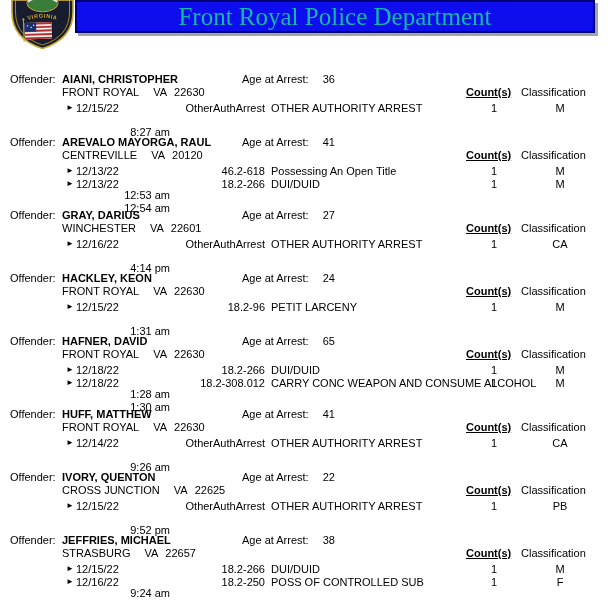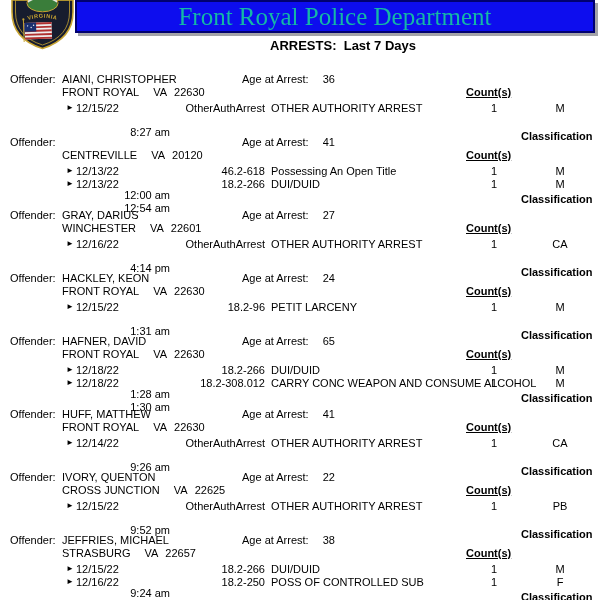--- a/index.html
+++ b/index.html
@@ -24,28 +24,28 @@
     font-weight:bold; font-size:13px; white-space:pre;
   }
 
   
   .content { position:absolute; left:0; top:73px; width:613px; }
   .offender-block { position:relative; margin-bottom:21px; }
   .offender-block:nth-of-type(2), .offender-block:nth-of-type(5) { margin-bottom:18px; }
 
   .o-line { position:relative; height:13px;padding-left:14px; }
   .o-label { position:absolute; left:10px; }
-  .o-name  { position:absolute; left:62px; font-weight:normal; white-space:nowrap; }
+  .o-name  { position:absolute; left:62px; font-weight:bold; white-space:nowrap; }
   .o-age   { position:absolute; left:242px; white-space:nowrap; }
   .o-age .age-val { margin-left:14px; }
   .o-addr  { position:absolute; left:62px; white-space:nowrap; }
   .o-addr .o-state { margin-left:14px; }
   .o-addr .o-zip   { margin-left:7px; }
   .o-counts-hdr { position:absolute; left:466px; font-weight:bold; text-decoration:underline; white-space:nowrap; }
-  .o-class-hdr  { position:absolute; left:521px; font-weight:bold; white-space:nowrap;margin-top:44px; }
+  .o-class-hdr  { position:absolute; left:521px; font-weight:normal; white-space:nowrap; }
 
   .charges { margin-top:3px; }
   .charge-row { position:relative; height:13px; }
   .c-arrow { position:absolute; left:66px; top:1px; font-size:8px; }
   .c-date  { position:absolute; left:76px; white-space:nowrap; }
   .c-time  { position:absolute; left:110px; width:60px; text-align:right; white-space:nowrap;margin-top:24px; }
   .c-code  { position:absolute; left:152px; width:113px; text-align:right; white-space:nowrap; }
   .c-desc  { position:absolute; left:271px; white-space:nowrap; }
   .c-count { position:absolute; left:463px; width:62px; text-align:center; }
   .c-class { position:absolute; left:525px; width:70px; text-align:center; }
@@ -92,21 +92,20 @@
         <circle class="f-white" cx="6.5" cy="4.8" r="0.7"></circle>
         <circle class="f-white" cx="9" cy="2.6" r="0.7"></circle>
       </g>
     </svg>
   </div>
 
   <div class="banner">
     <div class="banner-title">Front Royal Police Department</div>
   </div>
 
-  <div class="subtitle">ARRESTS:  Last 7 Days</div>
 
   <div class="content">
 
       <div class="offender-block">
         <div class="o-line">
           <span class="o-label">Offender:</span>
           <span class="o-name">AIANI, CHRISTOPHER</span>
           <span class="o-age"><span>Age at Arrest:</span><span class="age-val">36</span></span>
         </div>
         <div class="o-line">
@@ -125,33 +124,34 @@
               <span class="c-count">1</span>
               <span class="c-class">M</span>
             </div>
 
         </div>
       </div>
 
       <div class="offender-block">
         <div class="o-line">
           <span class="o-label">Offender:</span>
+          <span class="o-name">AREVALO MAYORGA, RAUL</span>
           <span class="o-age"><span>Age at Arrest:</span><span class="age-val">41</span></span>
         </div>
         <div class="o-line">
           <span class="o-addr"><span>CENTREVILLE</span><span class="o-state">VA</span><span class="o-zip">20120</span></span>
           <span class="o-counts-hdr">Count(s)</span>
           <span class="o-class-hdr">Classification</span>
         </div>
         <div class="charges">
 
             <div class="charge-row">
               <span class="c-arrow">►</span>
               <span class="c-date">12/13/22</span>
-              <span class="c-time">12:00 am</span>
+              <span class="c-time">12:53 am</span>
               <span class="c-code">46.2-618</span>
               <span class="c-desc">Possessing An Open Title</span>
               <span class="c-count">1</span>
               <span class="c-class">M</span>
             </div>
 
             <div class="charge-row">
               <span class="c-arrow">►</span>
               <span class="c-date">12/13/22</span>
               <span class="c-time">12:54 am</span>

